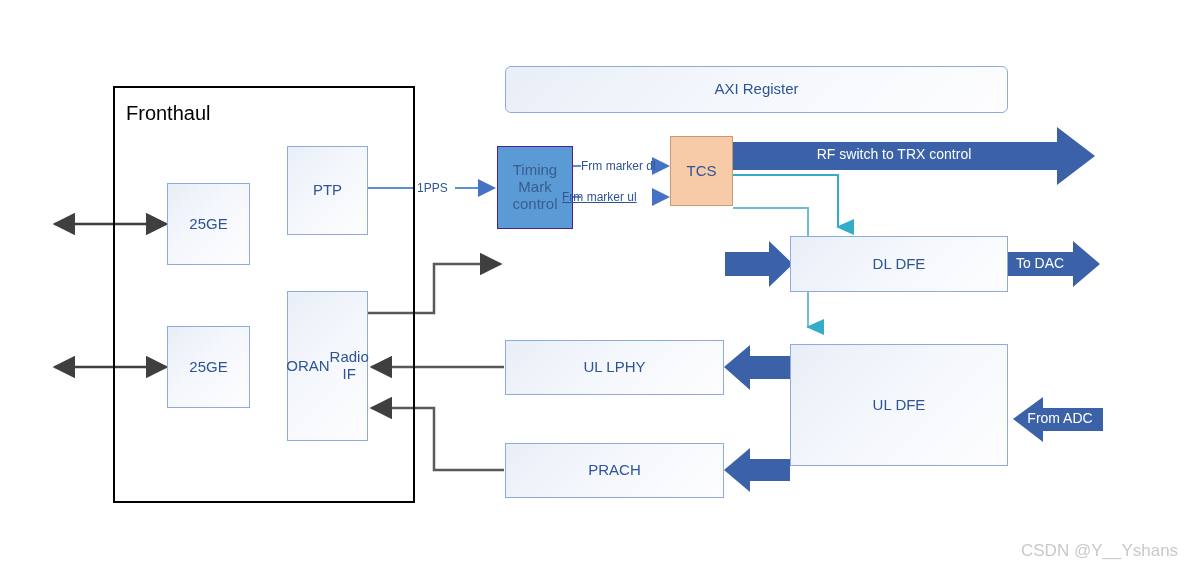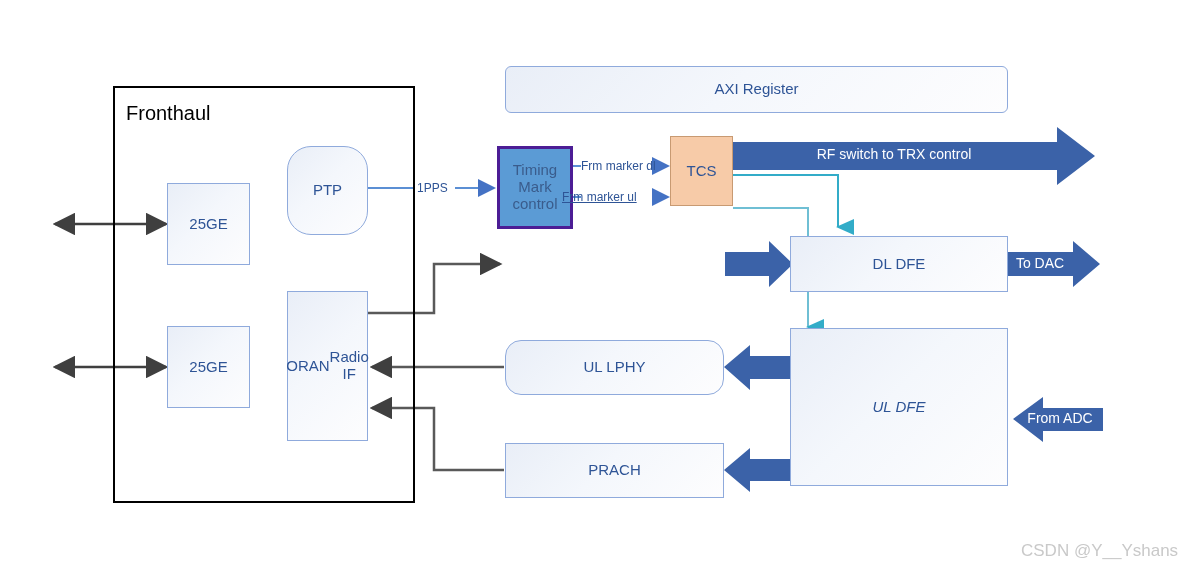--- a/index.html
+++ b/index.html
@@ -35,21 +35,21 @@
     color: #2E5496;
     font-size: 15px;
     z-index: 3;
   }
   .node-lightblue {
     background: linear-gradient(135deg, #E9EEF7 0%, #F4F7FC 45%, #FDFDFE 100%);
     border: 1px solid #8FAADC;
   }
   .node-midblue {
     background: #5B9BD5;
-    border: 3px solid #4c1d95;
+    border: 1px solid #4c1d95;
     color: #3A5C8C;
   }
   .node-peach {
     background: #F7CBA8;
     border: 1px solid #C89A72;
     color: #2E5496;
   }
   .fronthaul-box {
     position: absolute;
     box-sizing: border-box;
@@ -182,21 +182,21 @@
   <div class="fronthaul-title" style="left:126px; top:102px;">Fronthaul</div>
 
   <div class="node node-lightblue" style="left:167px; top:183px; width:83px; height:82px;">
     <span>25GE</span>
   </div>
 
   <div class="node node-lightblue" style="left:167px; top:326px; width:83px; height:82px;">
     <span>25GE</span>
   </div>
 
-  <div class="node node-lightblue" style="left:287px; top:146px; width:81px; height:89px;border-radius:24px;">
+  <div class="node node-lightblue" style="left:287px; top:146px; width:81px; height:89px;">
     <span>PTP</span>
   </div>
 
   <div class="node node-lightblue" style="left:287px; top:291px; width:81px; height:150px; ">
     <span>ORAN</span>
     <span>Radio IF</span>
   </div>
 
   <div class="node node-lightblue" style="left:505px; top:66px; width:503px; height:47px;border-radius:6px;">
     <span>AXI Register</span>
@@ -210,29 +210,29 @@
 
   <div class="node node-peach" style="left:670px; top:136px; width:63px; height:70px;">
     <span>TCS</span>
   </div>
 
 
   <div class="node node-lightblue" style="left:790px; top:236px; width:218px; height:56px;">
     <span>DL DFE</span>
   </div>
 
-  <div class="node node-lightblue" style="left:505px; top:340px; width:219px; height:55px;border-radius:16px;">
+  <div class="node node-lightblue" style="left:505px; top:340px; width:219px; height:55px;">
     <span>UL LPHY</span>
   </div>
 
   <div class="node node-lightblue" style="left:505px; top:443px; width:219px; height:55px;">
     <span>PRACH</span>
   </div>
 
-  <div class="node node-lightblue" style="left:790px; top:328px; width:218px; height:158px;font-style:italic;">
+  <div class="node node-lightblue" style="left:790px; top:344px; width:218px; height:122px;">
     <span>UL DFE</span>
   </div>
 
   <div class="edge-label" style="left:417px; top:181px;">1PPS</div>
   <div class="edge-label" style="left:581px; top:159px;">Frm marker dl</div>
   <div class="edge-label" style="left:562px; top:190px;text-decoration:underline;">Frm marker ul</div>
 
   <div class="arrow-label" style="left:731px; top:146px; width:326px;">RF switch to TRX control</div>
   <div class="arrow-label" style="left:1007px; top:255px; width:66px;">To DAC</div>
   <div class="arrow-label" style="left:1016px; top:410px; width:88px;">From ADC</div>

